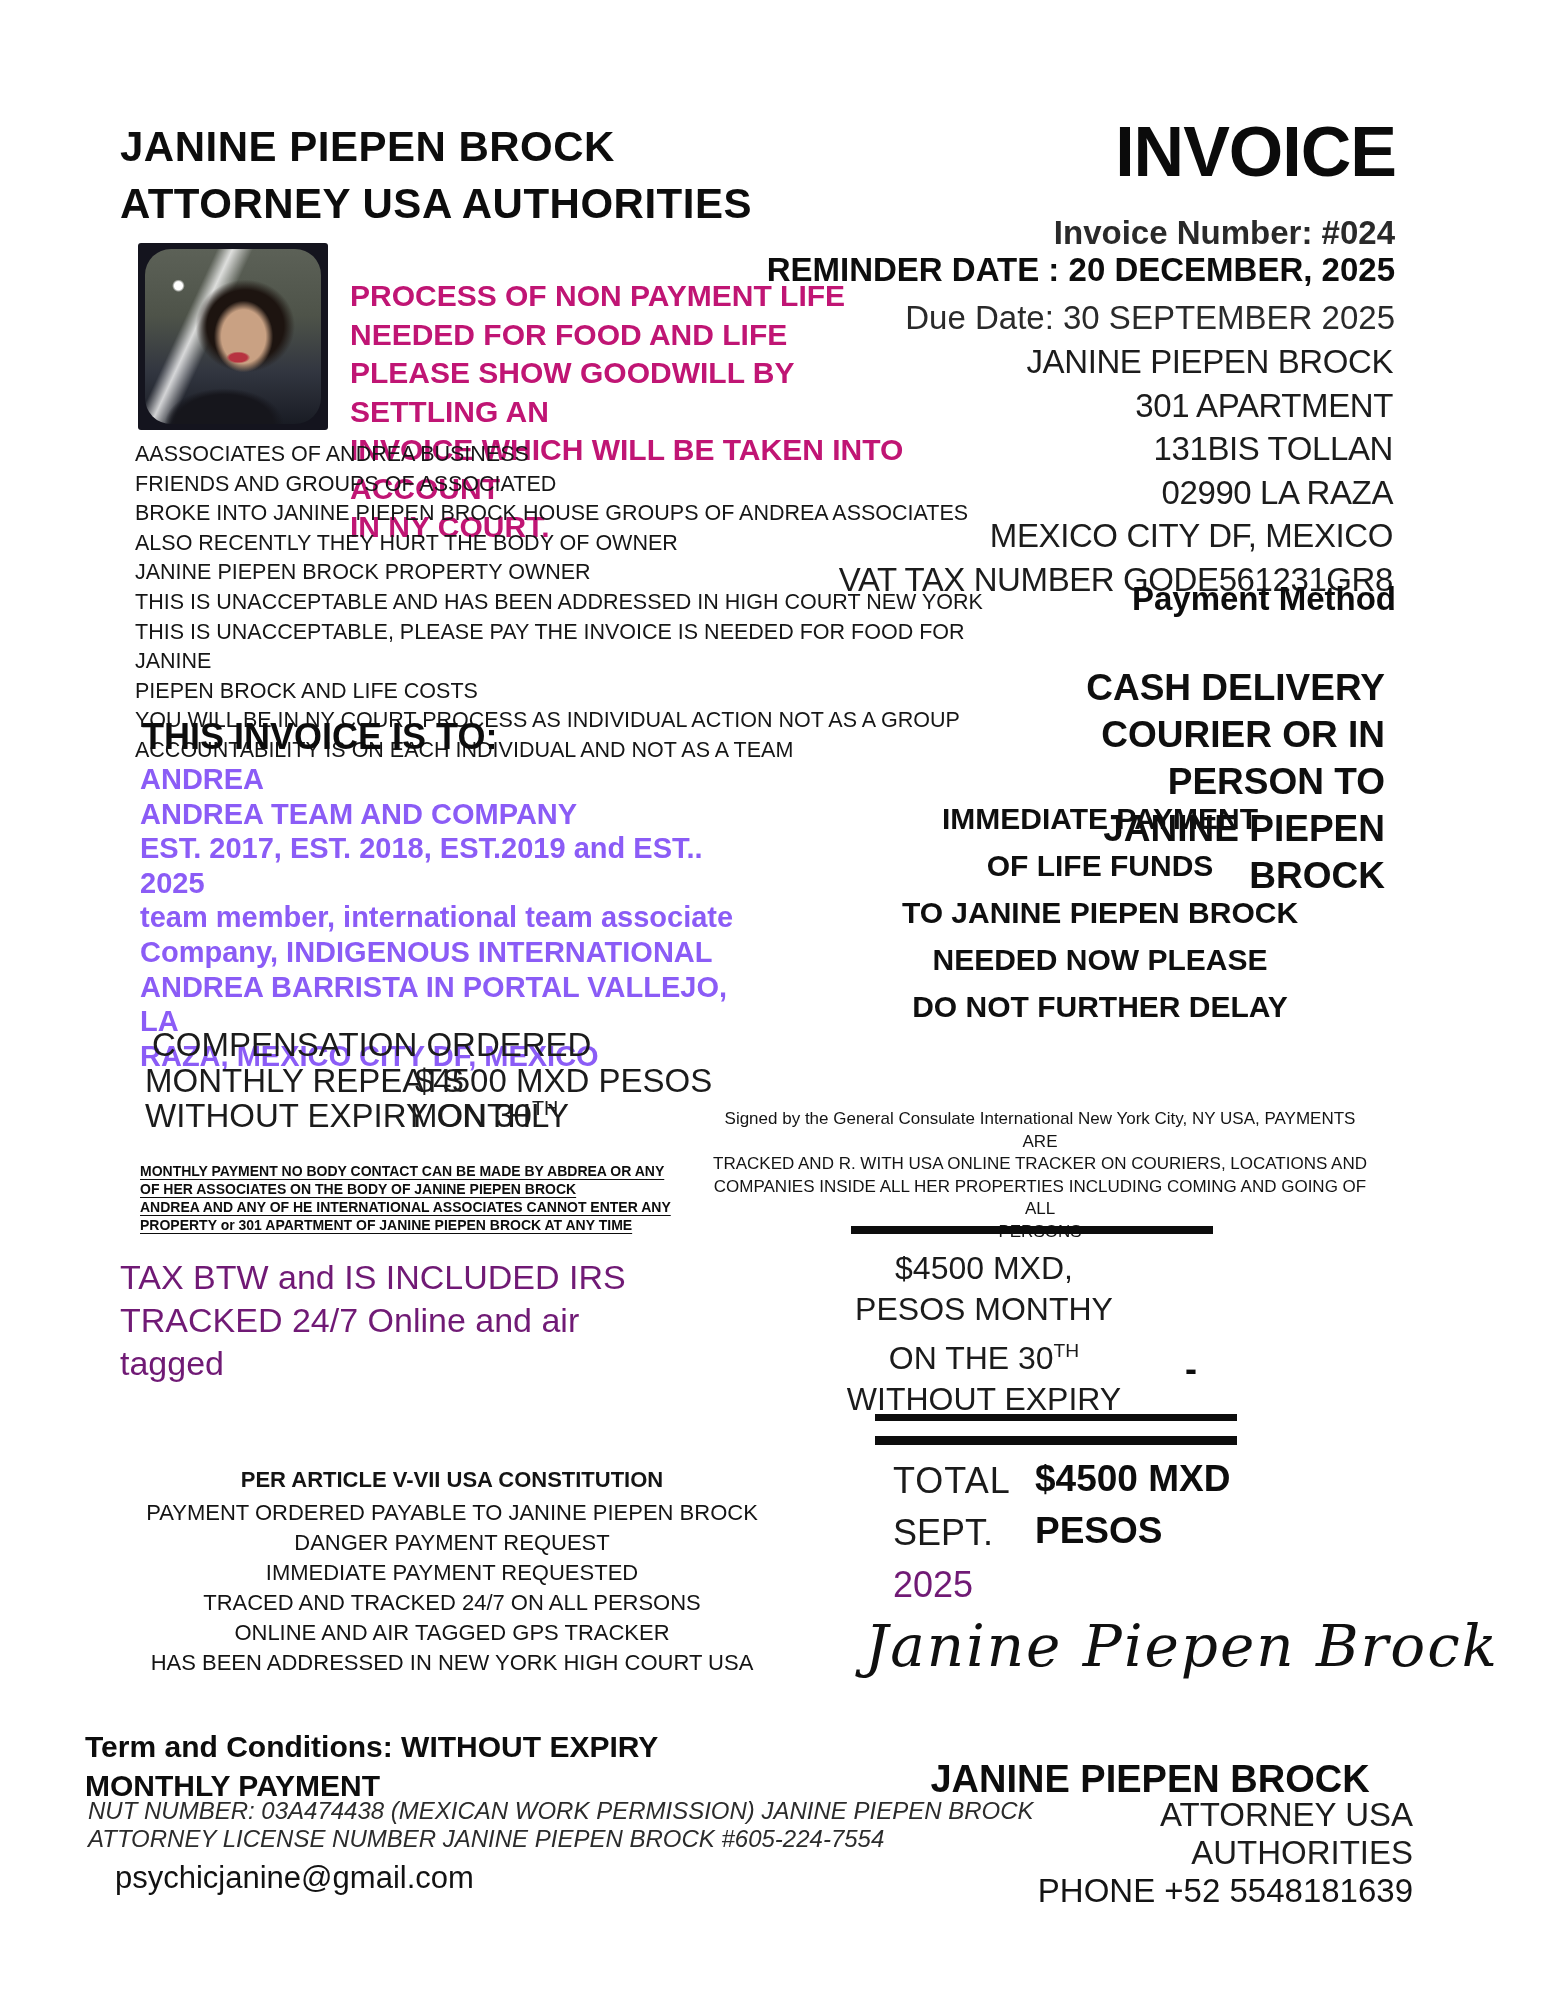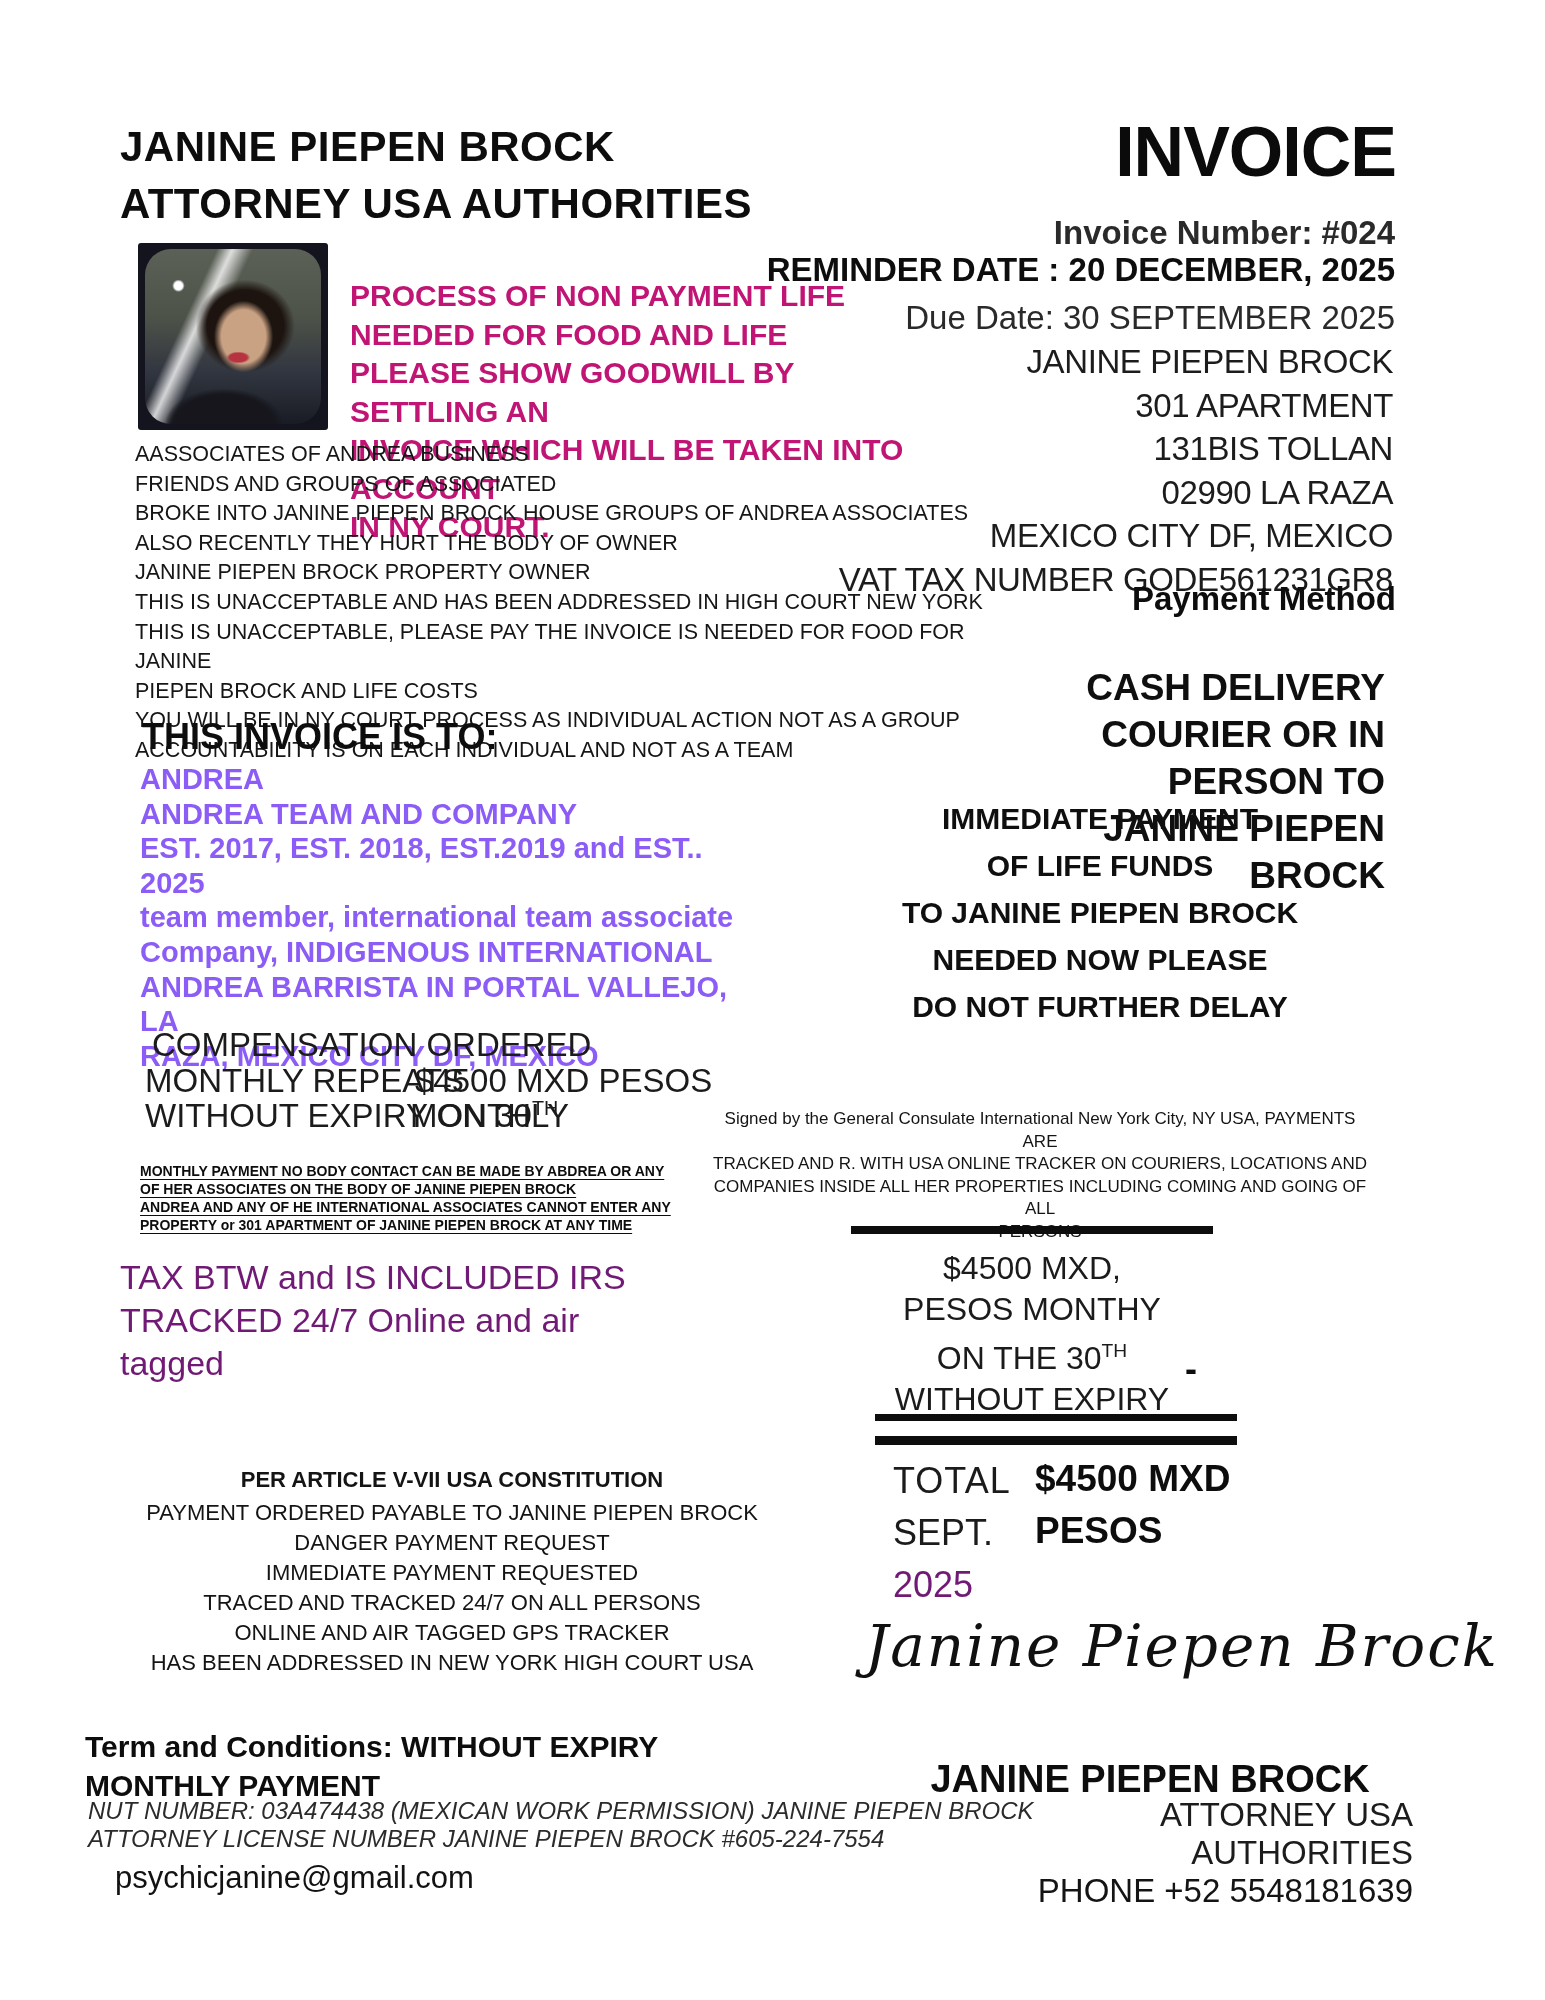--- a/index.html
+++ b/index.html
@@ -56,21 +56,21 @@
 
   
   .signed-note{left:710px;top:1108px;width:660px;font-size:17px;font-weight:400;line-height:22.5px;color:#141414;}
 
   
   .tax-note{left:120px;top:1256px;width:560px;font-size:34px;font-weight:400;line-height:43px;color:#701a75;}
 
   
   .bar{background:#0d0d0d;}
   .bar-top{left:851px;top:1226px;width:362px;height:8px;}
-  .amount-box{left:832px;top:1248px;width:400px;font-size:32px;font-weight:400;line-height:41px;color:#1b1b1b;}
+  .amount-box{left:784px;top:1248px;width:400px;font-size:32px;font-weight:400;line-height:41px;color:#1b1b1b;}
   .amount-dash{left:1185px;top:1348px;font-size:36px;font-weight:700;color:#0d0d0d;}
   .bar-mid1{left:875px;top:1414px;width:362px;height:7px;}
   .bar-mid2{left:875px;top:1436px;width:362px;height:9px;}
 
   
   .per-article{left:128px;top:1465px;width:648px;font-size:22px;line-height:30px;color:#141414;}
   .per-article .h{font-weight:700;margin-bottom:3px;}
 
   
   .total-label{left:893px;top:1460px;font-size:36px;font-weight:400;letter-spacing:1px;color:#1b1b1b;}

